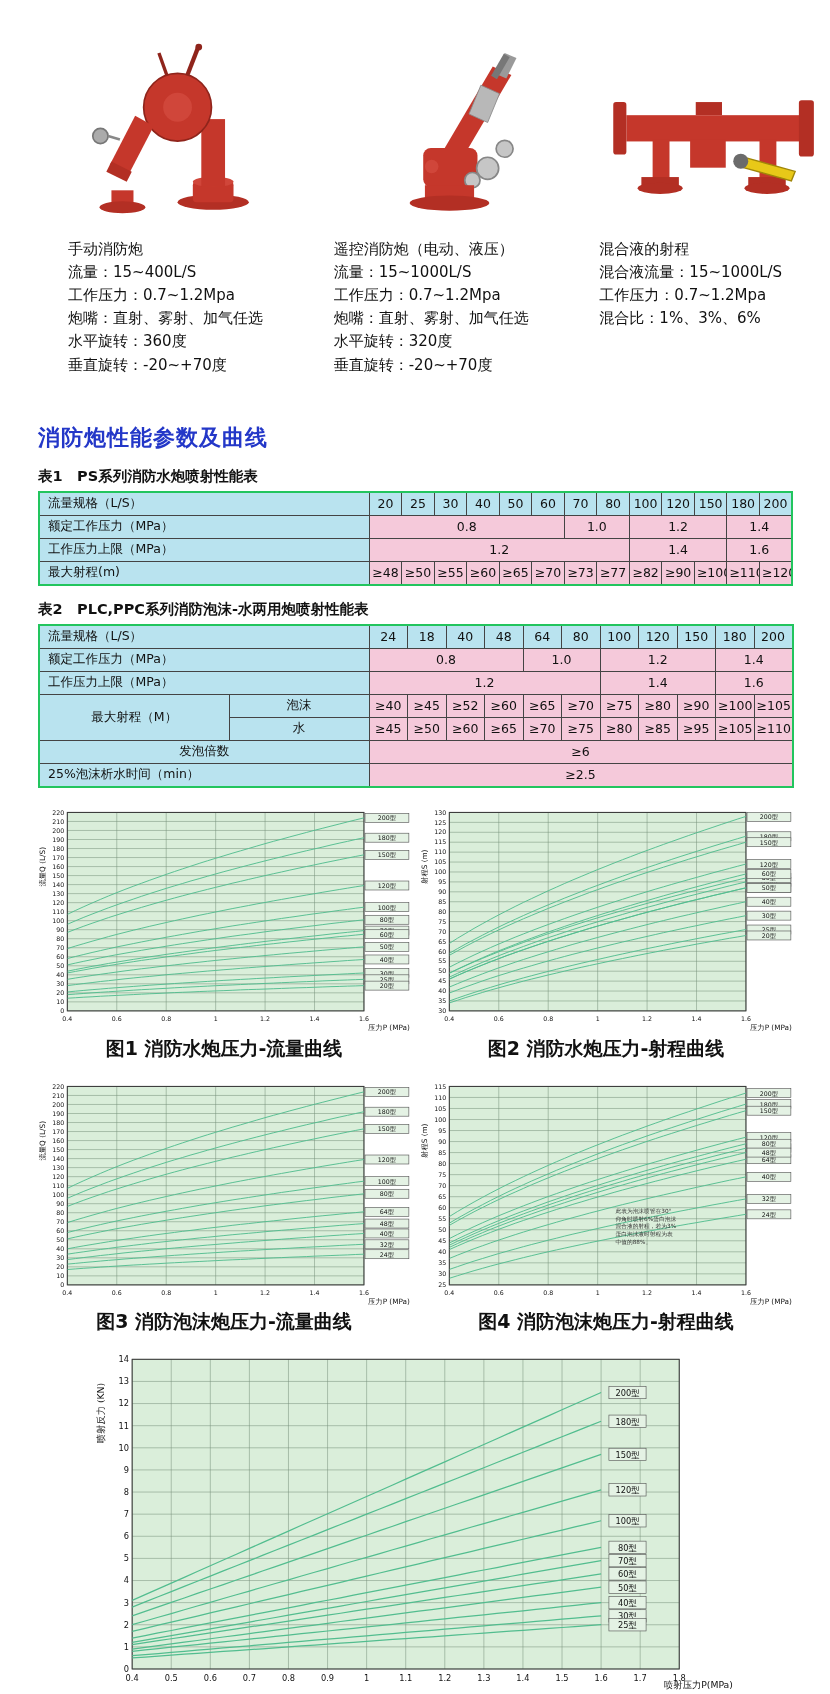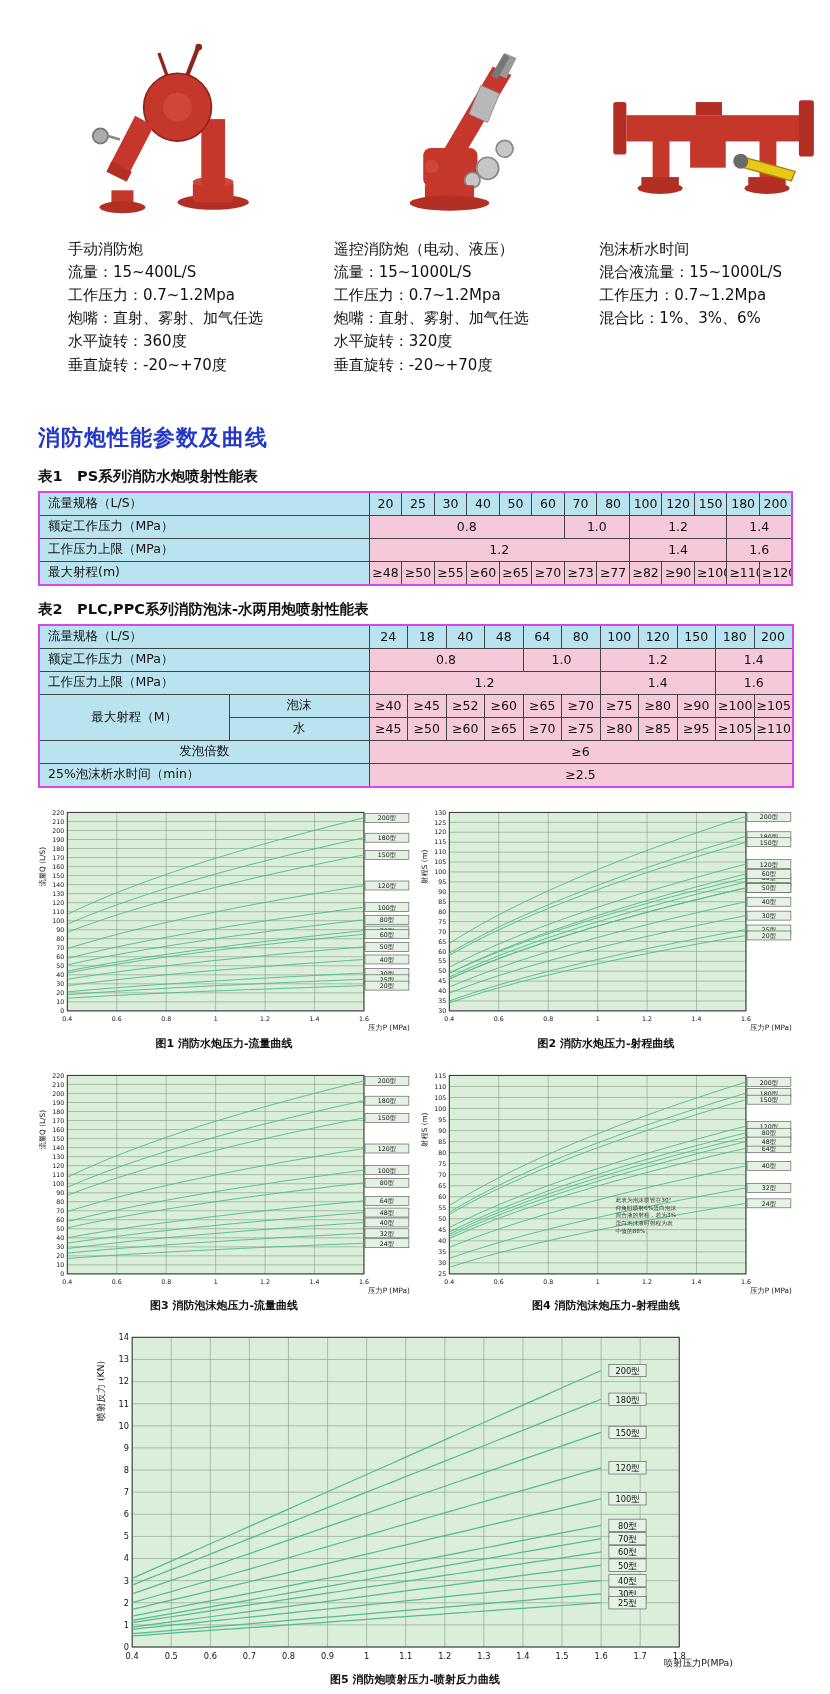--- a/index.html
+++ b/index.html
@@ -14,34 +14,34 @@
   .product-name{font-size:15px;margin-top:10px;line-height:1.5;}
   .product-specs div{font-size:15px;line-height:1.55;white-space:nowrap;}
 
   
   .section-title{font-size:22px;font-weight:bold;color:#2337c8;
     margin:46px 0 6px 38px;letter-spacing:1px;}
 
   
   .tbl-caption{font-size:14.5px;font-weight:bold;text-align:left;width:755px;margin:14px 0 5px 38px;}
   table.perf{border-collapse:collapse;table-layout:fixed;width:755px;margin-left:38px;
-    border:2px solid #d946ef;padding-left:12px;}
+    border:2px solid #22c55e;padding-left:12px;}
   table.perf td{border:1px solid #444;font-size:12.5px;text-align:center;height:20px;
     padding:1px 2px;overflow:hidden;}
   table.perf td.b{background:#b9e3ef;}
   table.perf td.p{background:#f5c9da;}
   table.perf td.l{text-align:left;padding-left:8px;}
 
   
   .charts-row{display:flex;justify-content:center;gap:6px;margin-top:14px;}
   figure.chart{margin:0;text-align:center;}
   figure.chart.small{width:376px;}
   figure.chart.big{width:640px;}
   figure.chart svg{width:100%;height:auto;display:block;}
-  figcaption{font-size:11px;font-weight:bold;margin-top:2px;}
+  figcaption{font-size:19px;font-weight:bold;margin-top:2px;}
 </style>
 </head>
 <body>
 
 <div class="page">
 
   <section class="products">
 
     <div class="product">
       <div class="product-image">
@@ -110,21 +110,21 @@
           <rect x="54" y="76" width="18" height="42" fill="#c5372b"></rect>
           <rect x="42" y="116" width="40" height="9" fill="#b32f24"></rect>
           <ellipse cx="62" cy="128" rx="24" ry="6" fill="#b32f24"></ellipse>
           <rect x="168" y="76" width="18" height="42" fill="#c5372b"></rect>
           <rect x="156" y="116" width="40" height="9" fill="#b32f24"></rect>
           <ellipse cx="176" cy="128" rx="24" ry="6" fill="#b32f24"></ellipse>
           <polygon points="148,94 206,110 202,120 144,104" fill="#e8c818" stroke="#a08608" stroke-width="1.5"></polygon>
           <circle cx="148" cy="99" r="8" fill="#6b6b6b"></circle>
         </svg>
       </div>
-      <div class="product-name">泡沫析水时间</div>
+      <div class="product-name">混合液的射程</div>
       <div class="product-specs">
           <div>混合液流量：15~1000L/S</div>
           <div>工作压力：0.7~1.2Mpa</div>
           <div>混合比：1%、3%、6%</div>
         </div>
     </div>
 
   </section>
 
   <h2 class="section-title">消防炮性能参数及曲线</h2>

